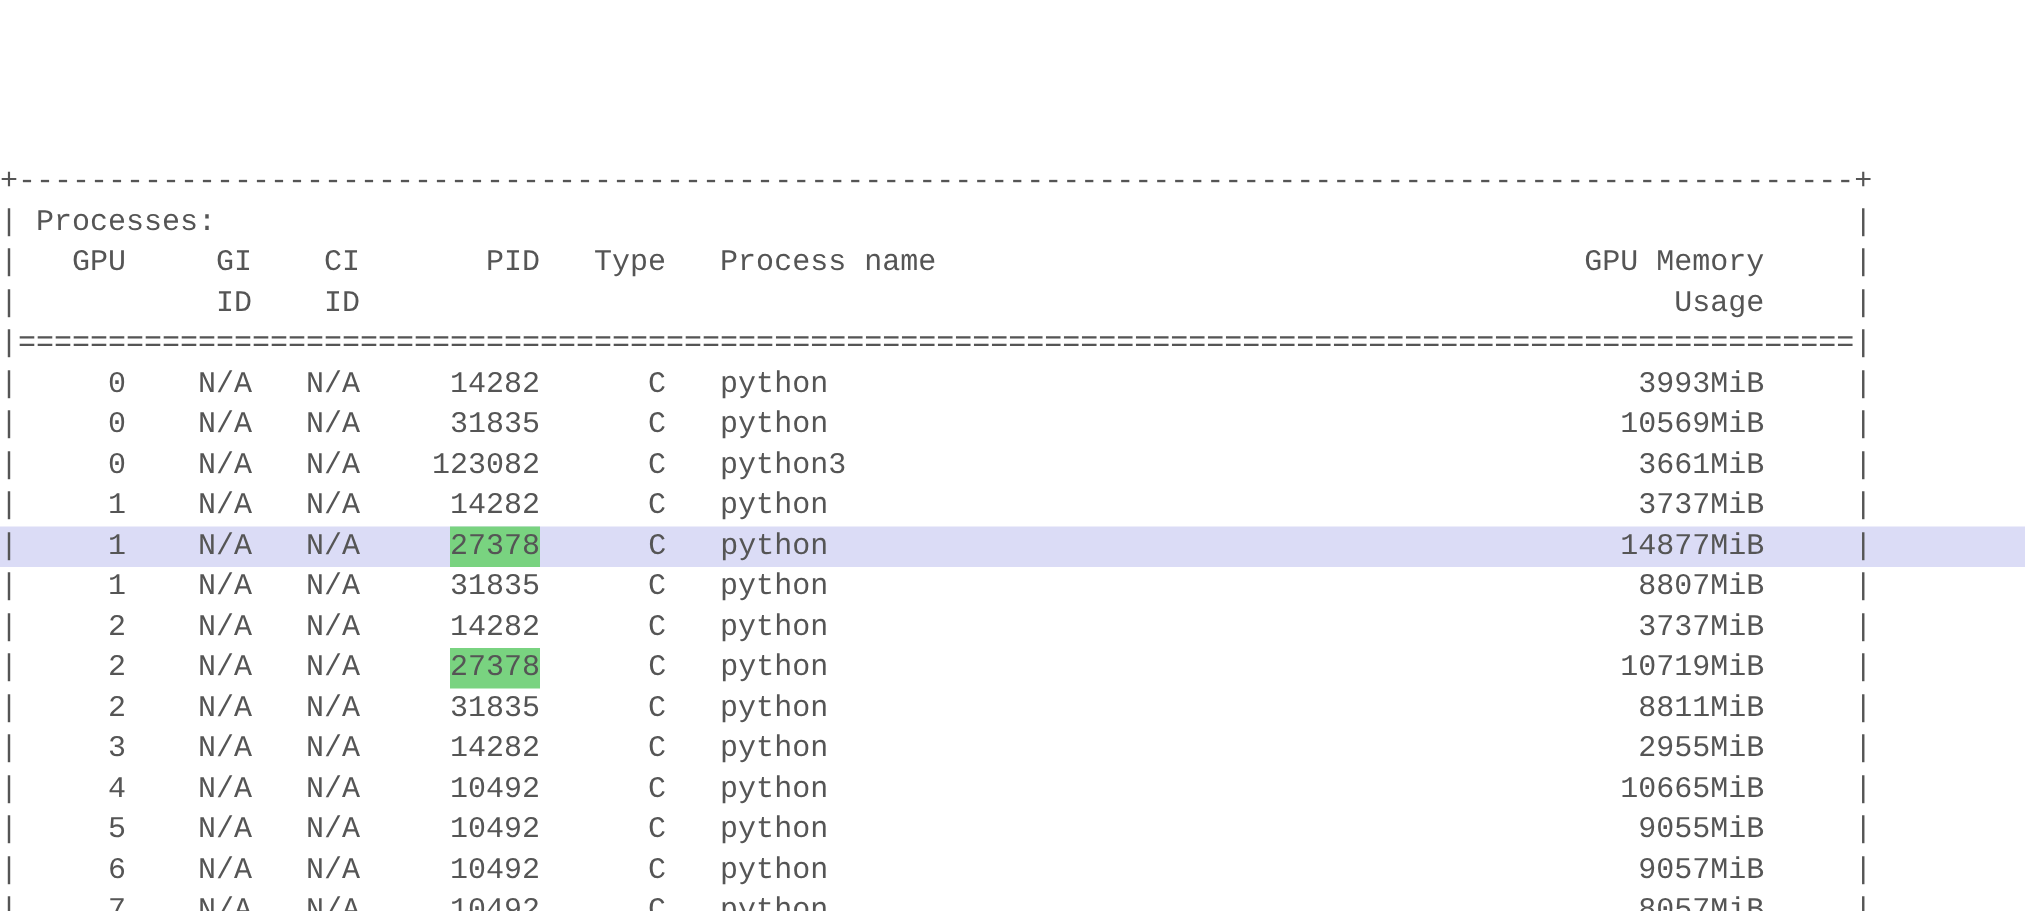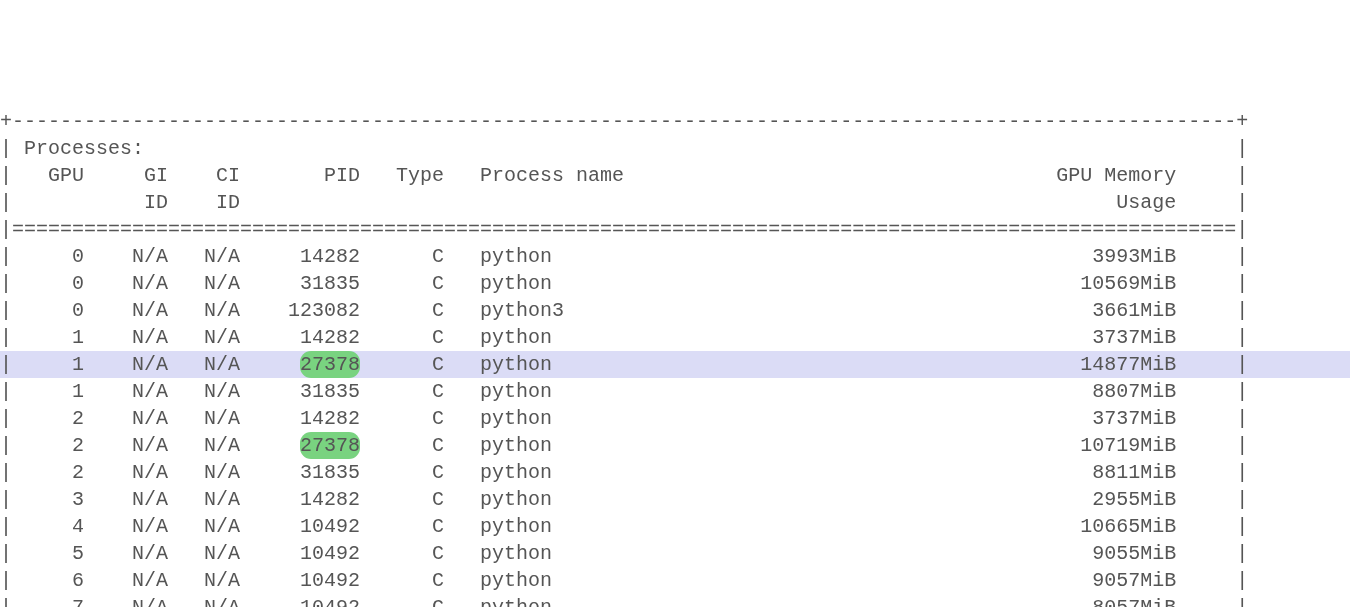--- a/index.html
+++ b/index.html
@@ -30,21 +30,20 @@
     left: 0;
     right: 0;
     top: 0;
     bottom: 0;
     background: #dbdcf6;
     z-index: 0;
   }
   .pid-highlight-box {
     background: #79d380;
     display: inline-block;
-    border-radius: 11px;
   }
 </style>
 </head>
 <body>
 
 
 
 <div id="terminal"><div class="line"><span class="line-content">+------------------------------------------------------------------------------------------------------+</span></div><div class="line"><span class="line-content">| Processes:                                                                                           |</span></div><div class="line"><span class="line-content">|   GPU     GI    CI       PID   Type   Process name                                    GPU Memory     |</span></div><div class="line"><span class="line-content">|           ID    ID                                                                         Usage     |</span></div><div class="line"><span class="line-content">|======================================================================================================|</span></div><div class="line"><span class="line-content">|     0    N/A   N/A     14282      C   python                                             3993MiB     |</span></div><div class="line"><span class="line-content">|     0    N/A   N/A     31835      C   python                                            10569MiB     |</span></div><div class="line"><span class="line-content">|     0    N/A   N/A    123082      C   python3                                            3661MiB     |</span></div><div class="line"><span class="line-content">|     1    N/A   N/A     14282      C   python                                             3737MiB     |</span></div><div class="line"><div class="row-selected-bg"></div><span class="line-content">|     1    N/A   N/A     <span class="pid-highlight-box">27378</span>      C   python                                            14877MiB     |</span></div><div class="line"><span class="line-content">|     1    N/A   N/A     31835      C   python                                             8807MiB     |</span></div><div class="line"><span class="line-content">|     2    N/A   N/A     14282      C   python                                             3737MiB     |</span></div><div class="line"><span class="line-content">|     2    N/A   N/A     <span class="pid-highlight-box">27378</span>      C   python                                            10719MiB     |</span></div><div class="line"><span class="line-content">|     2    N/A   N/A     31835      C   python                                             8811MiB     |</span></div><div class="line"><span class="line-content">|     3    N/A   N/A     14282      C   python                                             2955MiB     |</span></div><div class="line"><span class="line-content">|     4    N/A   N/A     10492      C   python                                            10665MiB     |</span></div><div class="line"><span class="line-content">|     5    N/A   N/A     10492      C   python                                             9055MiB     |</span></div><div class="line"><span class="line-content">|     6    N/A   N/A     10492      C   python                                             9057MiB     |</span></div><div class="line"><span class="line-content">|     7    N/A   N/A     10492      C   python                                             8057MiB     |</span></div></div>
 
 

